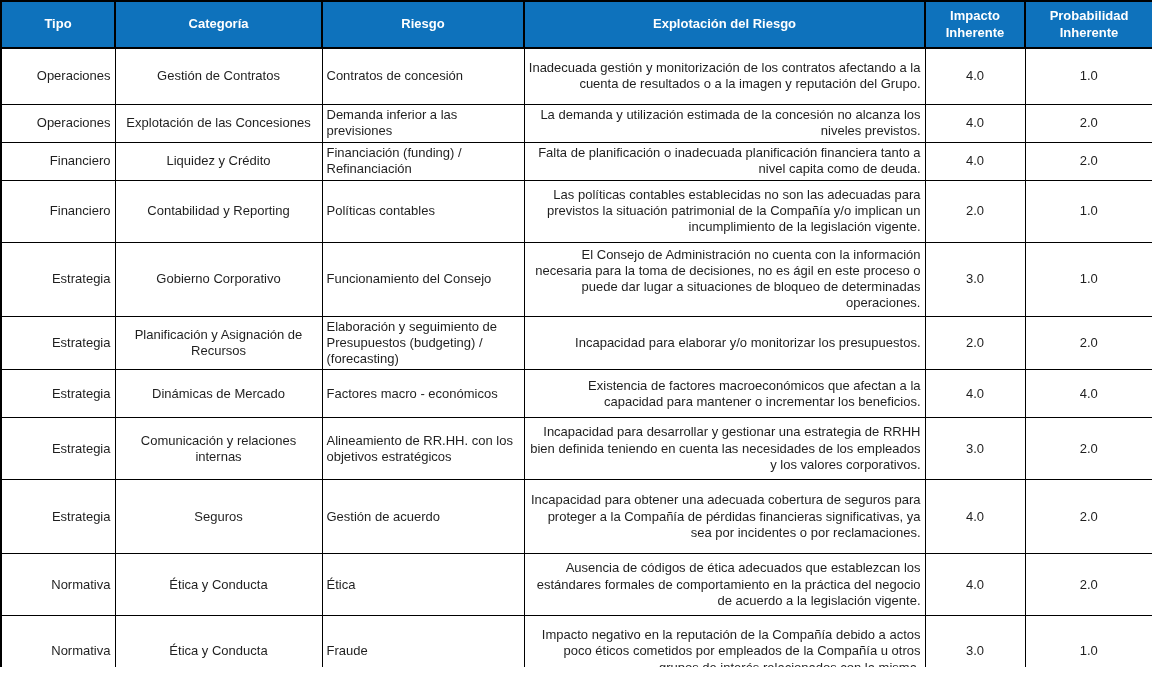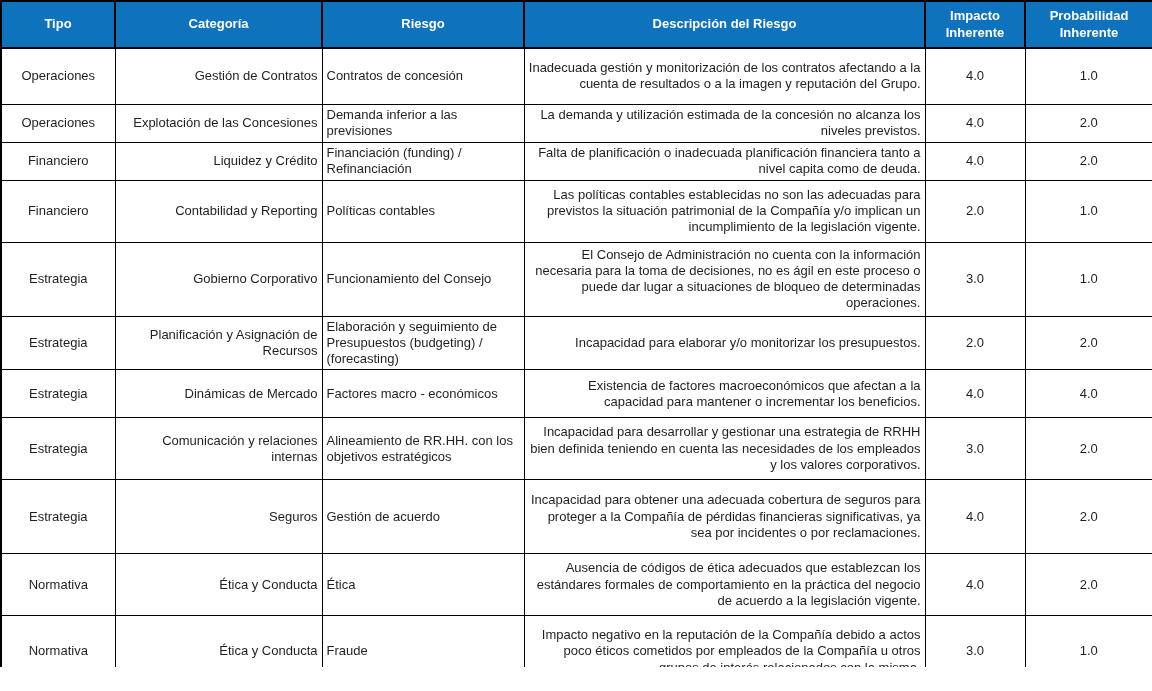--- a/index.html
+++ b/index.html
@@ -35,22 +35,22 @@
   table.risk-table td {
     border: 1px solid #000000;
     color: #1f1f1f;
     font-size: 13px;
     line-height: 1.25;
     vertical-align: middle;
     padding: 2px 4px;
     background: #ffffff;
     overflow: hidden;
   }
-  td.c-tipo   { text-align: center; }
-  td.c-cat    { text-align: right; }
+  td.c-tipo   { text-align: right; }
+  td.c-cat    { text-align: center; }
   td.c-riesgo { text-align: left; margin-top: 16px; }
   td.c-desc   { text-align: right; }
   td.c-num    { text-align: center; }
   
   tr.hdr  { height: 47px; }
   tr.r0  { height: 56px; }
   tr.r1  { height: 38px; }
   tr.r2  { height: 38px; }
   tr.r3  { height: 62px; }
   tr.r4  { height: 74px; }
@@ -72,21 +72,21 @@
       <col style="width:202px">
       <col style="width:401px">
       <col style="width:100px">
       <col style="width:128px">
     </colgroup>
     <thead>
       <tr class="hdr">
         <th>Tipo</th>
         <th>Categoría</th>
         <th>Riesgo</th>
-        <th>Descripción del Riesgo</th>
+        <th>Explotación del Riesgo</th>
         <th>Impacto Inherente</th>
         <th>Probabilidad Inherente</th>
       </tr>
     </thead>
     <tbody>
       <tr class="r0">
         <td class="c-tipo">Operaciones</td>
         <td class="c-cat">Gestión de Contratos</td>
         <td class="c-riesgo">Contratos de concesión</td>
         <td class="c-desc">Inadecuada gestión y monitorización de los contratos afectando a la cuenta de resultados o a la imagen y reputación del Grupo.</td>

